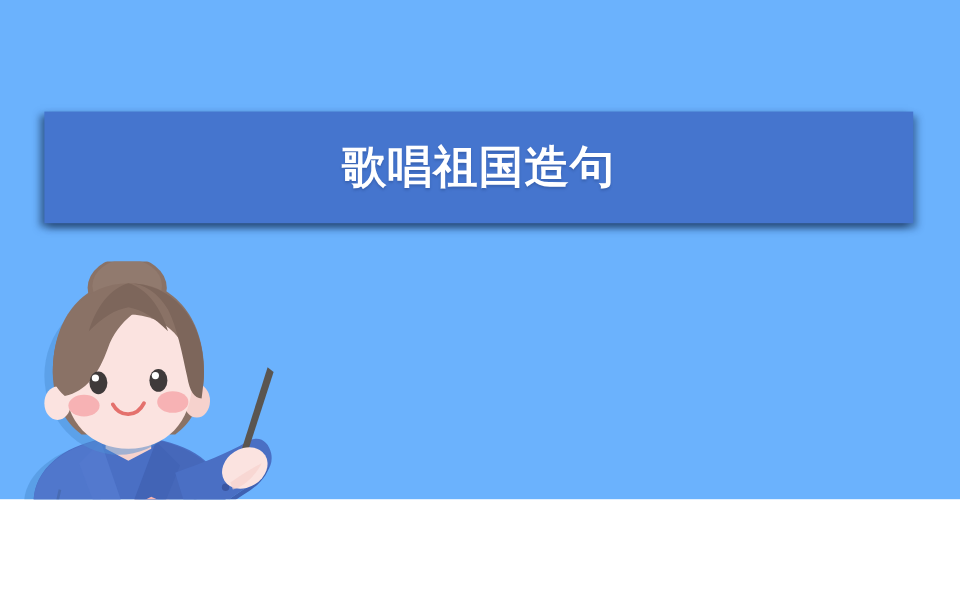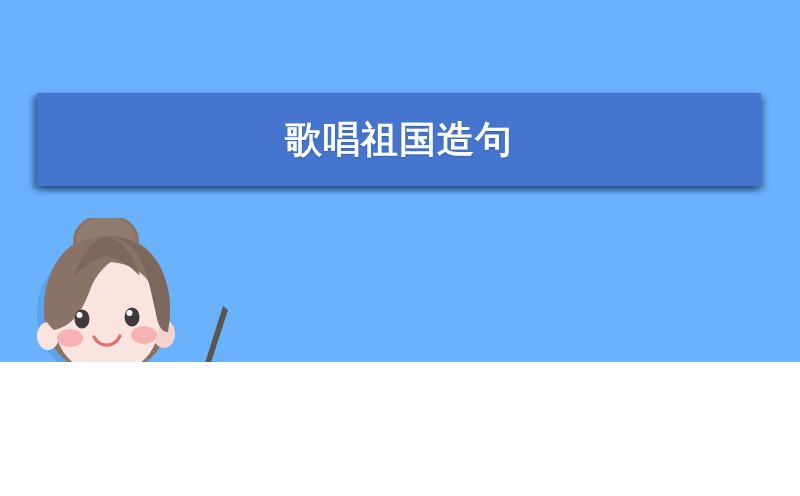--- a/index.html
+++ b/index.html
@@ -11,21 +11,21 @@
   body {
     width: 800px;
     height: 496px;
     overflow: hidden;
     font-family: "Liberation Sans", "DejaVu Sans", sans-serif;
   }
 
   #page {
     position: relative;
     width: 800px;
-    height: 362px;
+    height: 416px;
     background: #6bb2fd;
     overflow: hidden;
   }
 
   
   #title-banner {
     position: absolute;
     left: 37px;
     top: 93px;
     width: 724px;

